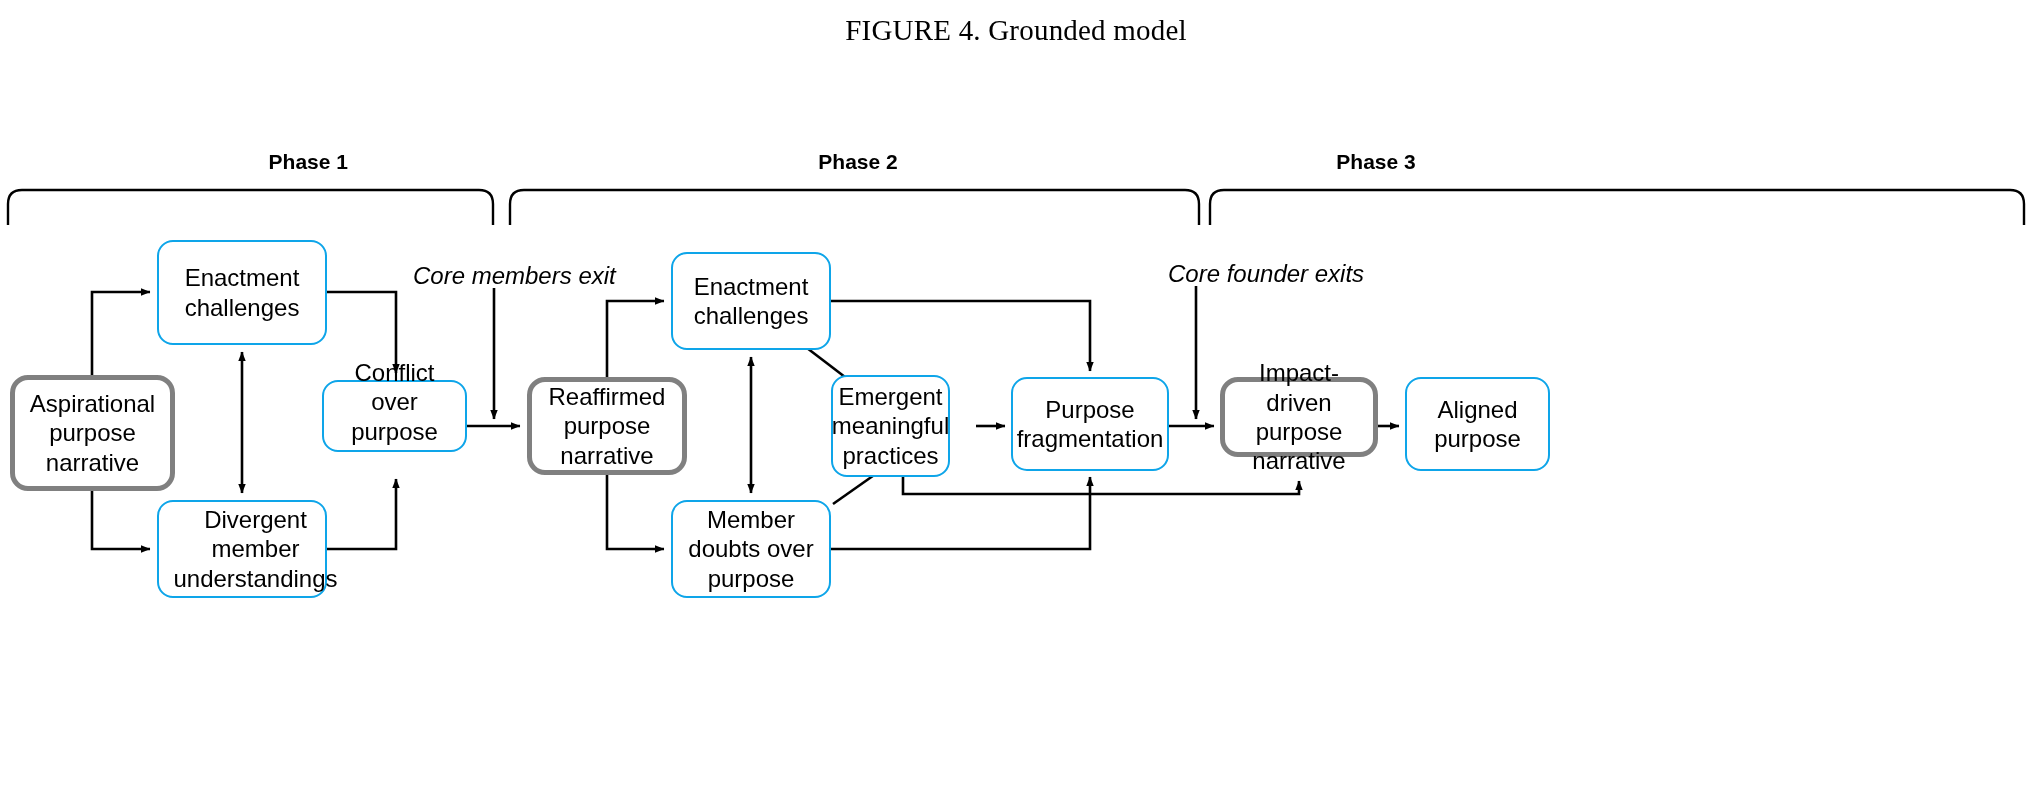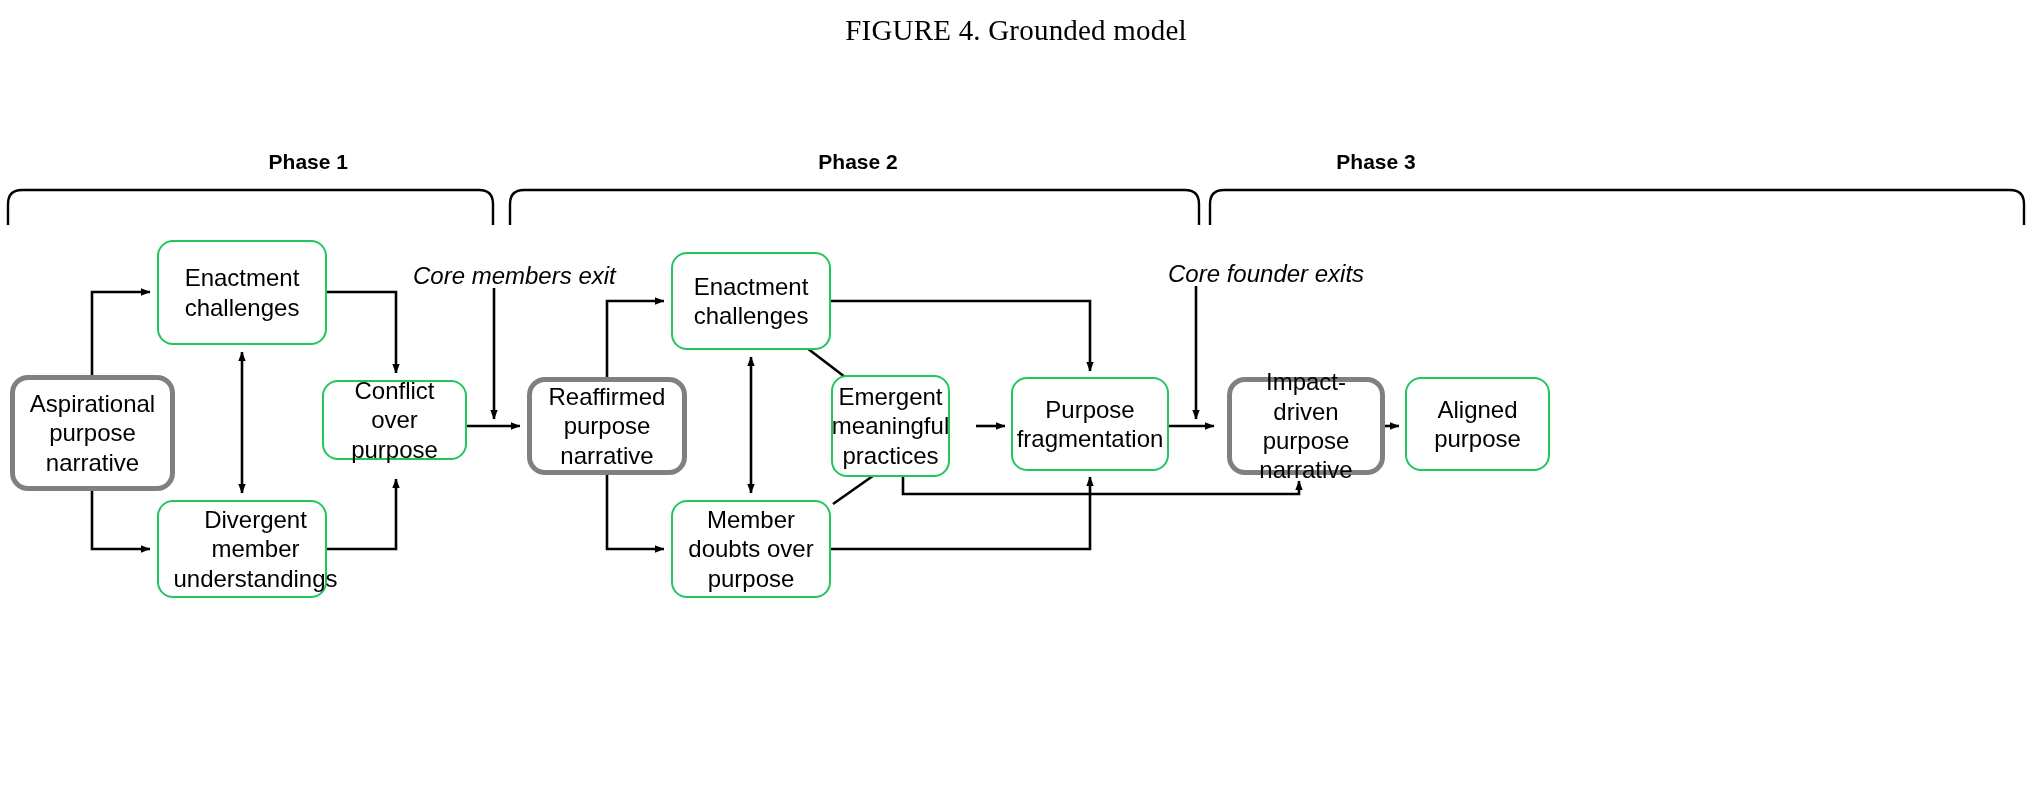--- a/index.html
+++ b/index.html
@@ -8,21 +8,21 @@
   #stage{position:absolute;left:0;top:0;width:2032px;height:794px;}
 
   .fig-title{position:absolute;left:0;top:14px;width:2032px;text-align:center;
       font-family:"Liberation Serif","DejaVu Serif",serif;
       font-weight:normal;font-size:29px;letter-spacing:.2px;}
 
   .phase-label{position:absolute;font-weight:bold;font-size:21px;text-align:center;}
 
   .node{position:absolute;box-sizing:border-box;display:flex;align-items:center;
         justify-content:center;text-align:center;background:#fff;
-        border:2px solid #22c55e;border-radius:16px;font-size:24px;line-height:1.22;
+        border:2px solid #0ea5e9;border-radius:16px;font-size:24px;line-height:1.22;
         padding:4px 6px;z-index:5;}
   .node.narrative{border:5px solid #808080;border-radius:18px;}
 
   .note{position:absolute;font-style:italic;font-size:24px;white-space:nowrap;}
 
   svg#wires{position:absolute;left:0;top:0;width:2032px;height:794px;z-index:2;}
   svg#brackets{position:absolute;left:0;top:0;width:2032px;height:794px;z-index:1;}
 </style>
 </head>
 <body>
@@ -101,21 +101,21 @@
     </div>
     <div class="node" style="left: 157px; top: 240px; width: 170px; height: 105px;">
       <span style="white-space: pre-line;">Enactment
 challenges</span>
     </div>
     <div class="node" style="left: 157px; top: 500px; width: 170px; height: 98px;">
       <span style="white-space: pre-line; padding-left: 27px;">Divergent
 member
 understandings</span>
     </div>
-    <div class="node" style="left: 322px; top: 380px; width: 145px; height: 80px;">
+    <div class="node" style="left: 322px; top: 380px; width: 145px; height: 72px; align-items: flex-end;">
       <span style="white-space: pre-line;">Conflict over
 purpose</span>
     </div>
     <div class="node narrative" style="left: 527px; top: 377px; width: 160px; height: 98px;">
       <span style="white-space: pre-line;">Reaffirmed
 purpose
 narrative</span>
     </div>
     <div class="node" style="left: 671px; top: 252px; width: 160px; height: 98px;">
       <span style="white-space: pre-line;">Enactment
@@ -128,21 +128,21 @@
     </div>
     <div class="node" style="left: 831px; top: 375px; width: 119px; height: 102px;">
       <span style="white-space: pre-line;">Emergent
 meaningful
 practices</span>
     </div>
     <div class="node" style="left: 1011px; top: 377px; width: 158px; height: 94px;">
       <span style="white-space: pre-line;">Purpose
 fragmentation</span>
     </div>
-    <div class="node narrative" style="left: 1220px; top: 377px; width: 158px; height: 98px; margin-left: 7px;">
+    <div class="node narrative" style="left: 1220px; top: 377px; width: 158px; height: 80px;">
       <span style="white-space: pre-line;">Impact-driven
 purpose
 narrative</span>
     </div>
     <div class="node" style="left: 1405px; top: 377px; width: 145px; height: 94px;">
       <span style="white-space: pre-line;">Aligned
 purpose</span>
     </div>
     <div class="note" style="left: 413px; top: 262px;">Core members exit</div>
     <div class="note" style="left: 1168px; top: 260px;">Core founder exits</div>

